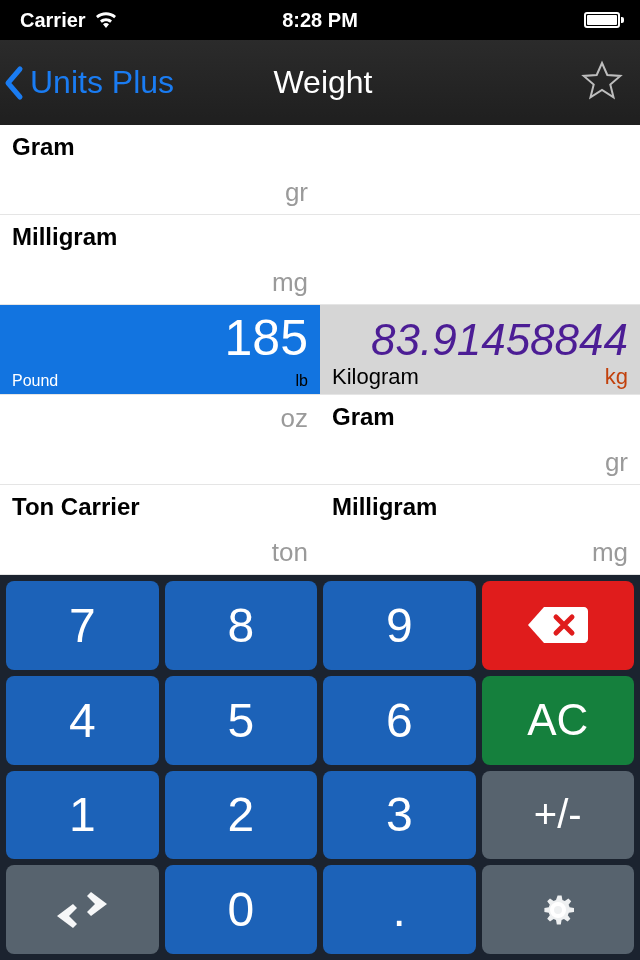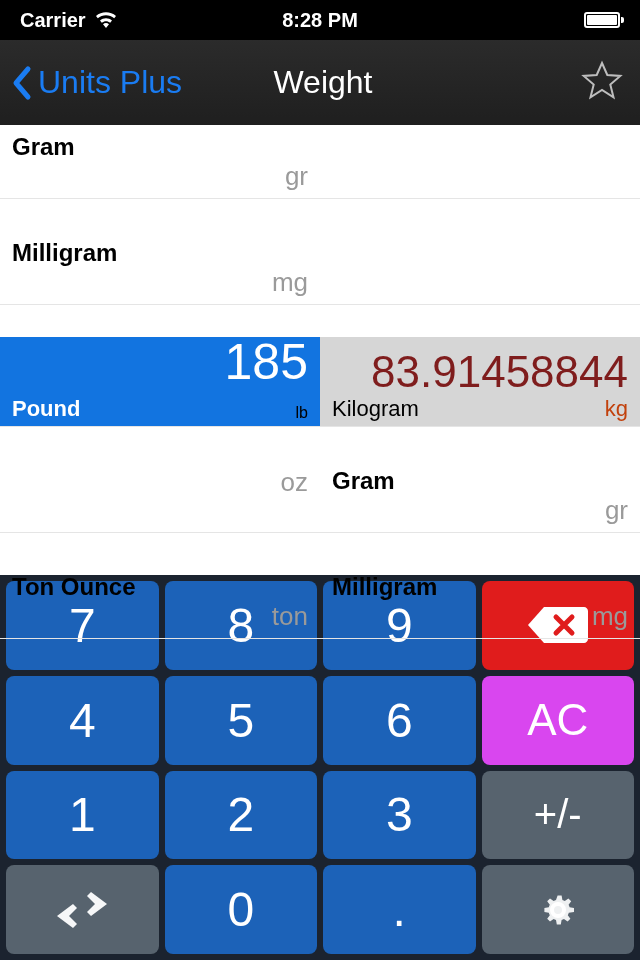--- a/index.html
+++ b/index.html
@@ -1,52 +1,52 @@
 <!DOCTYPE html>
 <html><head>
   <meta charset="utf-8">
   <style>
     * { margin:0; padding:0; box-sizing:border-box; }
     html,body { width:640px; height:960px; font-family:-apple-system,Helvetica Neue,Arial,sans-serif; background:#1b232f; overflow:hidden; }
     .status-bar { height:40px; background:#000; color:#fff; display:flex; align-items:center; justify-content:space-between; padding:0 20px; font-size:20px; font-weight:600; }
     .status-left,.status-right { display:flex; align-items:center; gap:8px; }
     .status-center { position:absolute; left:0; right:0; text-align:center; pointer-events:none; }
     .nav-bar { height:85px; background:linear-gradient(#2b2b2b,#1f1f1f); display:flex; align-items:center; position:relative; }
-    .nav-back { display:flex; align-items:center; color:#1a7cf2; font-size:32px; font-weight:400; padding-left:8px; gap:0; }
+    .nav-back { display:flex; align-items:center; color:#1a7cf2; font-size:32px; font-weight:400; gap:0; }
     .nav-back svg { width:30px; height:44px; }
     .nav-title { color:#fff; font-size:32px; font-weight:500; position:absolute; left:6px; right:0; text-align:center; pointer-events:none; }
     .nav-star { position:absolute; right:16px; }
     .nav-star svg { width:44px; height:44px; }
-    .conv-area { height:450px; background:#fff; display:flex; flex-direction:column;gap:32px; }
+    .conv-area { height:450px; background:#fff; display:flex; flex-direction:column; }
     .row { flex:1; display:flex; }
     .cell { flex:1; position:relative; border-bottom:1px solid #e5e5e5; padding:8px 12px 6px 12px; display:flex; flex-direction:column; justify-content:space-between; }
     .cell-name { font-size:24px; font-weight:700; color:#000; }
     .cell-abbr { font-size:26px; color:#9a9a9a; text-align:right; align-self:flex-end; }
     .row.selected .left-cell { background:#1274e0; color:#fff; position:relative; }
-    .row.selected .left-cell .cell-name { color:#fff; font-weight:700; font-size:22px; }
+    .row.selected .left-cell .cell-name { color:#fff; font-weight:400; font-size:16px; }
     .row.selected .left-cell .cell-abbr { color:#000000; font-size:16px; }
     .row.selected .right-cell { background:#d6d6d6; }
     .row.selected .right-cell .cell-name { font-weight:400; font-size:22px; }
     .row.selected .right-cell .cell-abbr { color:#c2410c; font-size:22px; }
     .row.selected .left-cell::after {
       content:''; position:absolute; right:-18px; top:0; bottom:0; width:18px;
       background:#1274e0; clip-path:polygon(0 0,100% 50%,0 100%);
     }
     .row.selected { height:90px; flex:0 0 90px; }
     .row.selected .cell { padding:0 12px 4px 12px; flex-direction:column; justify-content:flex-end; }
     .big-val { font-size:50px; font-weight:300; color:#fff; text-align:right; line-height:1; margin-bottom:9px; }
-    .big-val-right { font-size:44px; font-weight:300; color:#7f1d1d; text-align:right; line-height:1; margin-bottom:2px; padding-left:18px; white-space:nowrap; overflow:hidden; }
+    .big-val-right { font-size:44px; font-weight:300; color:#4c1d95; text-align:right; line-height:1; margin-bottom:2px; padding-left:18px; white-space:nowrap; overflow:hidden;font-style:italic; }
     .sel-bottom { display:flex; justify-content:space-between; align-items:flex-end; }
     .keypad { height:385px; background:#1b232f; padding:6px; display:flex; flex-direction:column; gap:6px; }
     .krow { flex:1; display:flex; gap:6px; }
     .key { flex:1; border-radius:8px; display:flex; align-items:center; justify-content:center; font-size:48px; font-weight:300; color:#fff; }
     .key.blue { background:#1c62b8; }
     .key.gray { background:#57636e; }
     .key.red { background:#e01c1c; }
-    .key.orange { background:#d946ef; }
+    .key.orange { background:#15803d; }
     .key.ac { font-size:44px; font-weight:400; }
     .key.fn { font-size:40px; }
     .battery { display:inline-block; width:36px; height:16px; border:2px solid #fff; border-radius:3px; position:relative; }
     .battery::after { content:''; position:absolute; right:-6px; top:3px; width:3px; height:6px; background:#fff; border-radius:0 2px 2px 0; }
     .battery-fill { position:absolute; left:1px; top:1px; bottom:1px; right:1px; background:#fff; border-radius:1px; }
   </style>
 </head>
 <body>
 
 <div class="status-bar">
@@ -120,21 +120,21 @@
     <div class="cell left-cell">
       <span class="cell-abbr">oz</span>
     </div>
     <div class="cell right-cell">
       <span class="cell-name">Gram</span>
       <span class="cell-abbr">gr</span>
     </div>
   </div>
   <div class="row">
     <div class="cell left-cell">
-      <span class="cell-name">Ton Ounce</span>
+      <span class="cell-name">Ton Carrier</span>
       <span class="cell-abbr">ton</span>
     </div>
     <div class="cell right-cell">
       <span class="cell-name">Milligram</span>
       <span class="cell-abbr">mg</span>
     </div>
   </div>
 </div>
 
 <div class="keypad">

